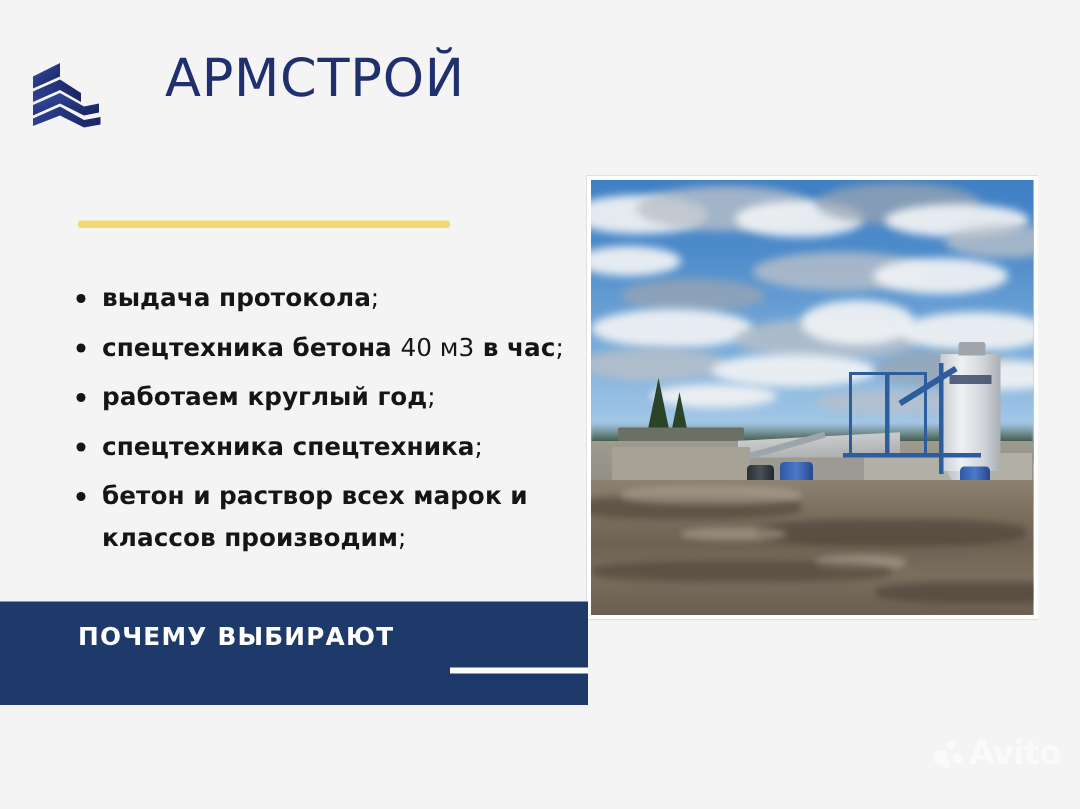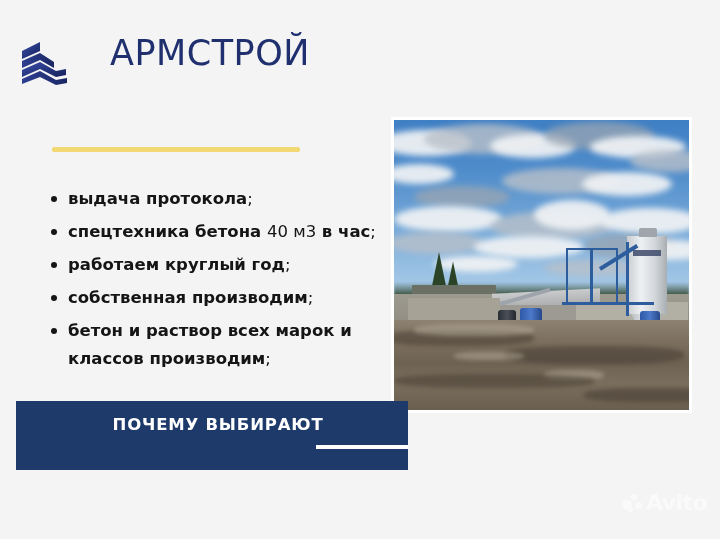--- a/index.html
+++ b/index.html
@@ -118,23 +118,22 @@
   }
   .dirt.light { background: rgba(186,176,158,.5); }
   .conifer {
     position: absolute; width: 0; height: 0;
     border-left: 7px solid transparent; border-right: 7px solid transparent;
     border-bottom: 34px solid #2b4428;
   }
 
   
   #banner {
-    position: absolute; left: 16px; top: 401px; width: 392px; height: 69px;
+    position: absolute; left: 0; top: 401px; width: 392px; height: 69px;
     background: #1d3a6b;
-    text-align: center;
   }
   #banner-title {
     position: absolute; left: 52px; top: 11px; width: 300px;
     color: #ffffff; font-weight: 700; font-size: 16.5px;
     letter-spacing: 0.8px; line-height: 26px;
     font-family: "DejaVu Sans", sans-serif;
   }
   #banner-rule {
     position: absolute; left: 300px; top: 44px; width: 92px; height: 4px;
     background: #ffffff;
@@ -186,21 +185,21 @@
     <div class="bullet-item">
       <span>выдача протокола</span><span class="semi">;</span>
     </div>
     <div class="bullet-item">
       <span>спецтехника бетона </span><span class="reg">40 м3</span><span> в час</span><span class="semi">;</span>
     </div>
     <div class="bullet-item">
       <span>работаем круглый год</span><span class="semi">;</span>
     </div>
     <div class="bullet-item">
-      <span>собственная производим</span><span class="semi">;</span>
+      <span>спецтехника спецтехника</span><span class="semi">;</span>
     </div>
     <div class="bullet-item">
       <span>бетон и раствор всех марок и классов производим</span><span class="semi">;</span>
     </div>
   </div>
 
   <div id="photo">
     <div id="photo-inner">
       <div class="sky"></div>
 

